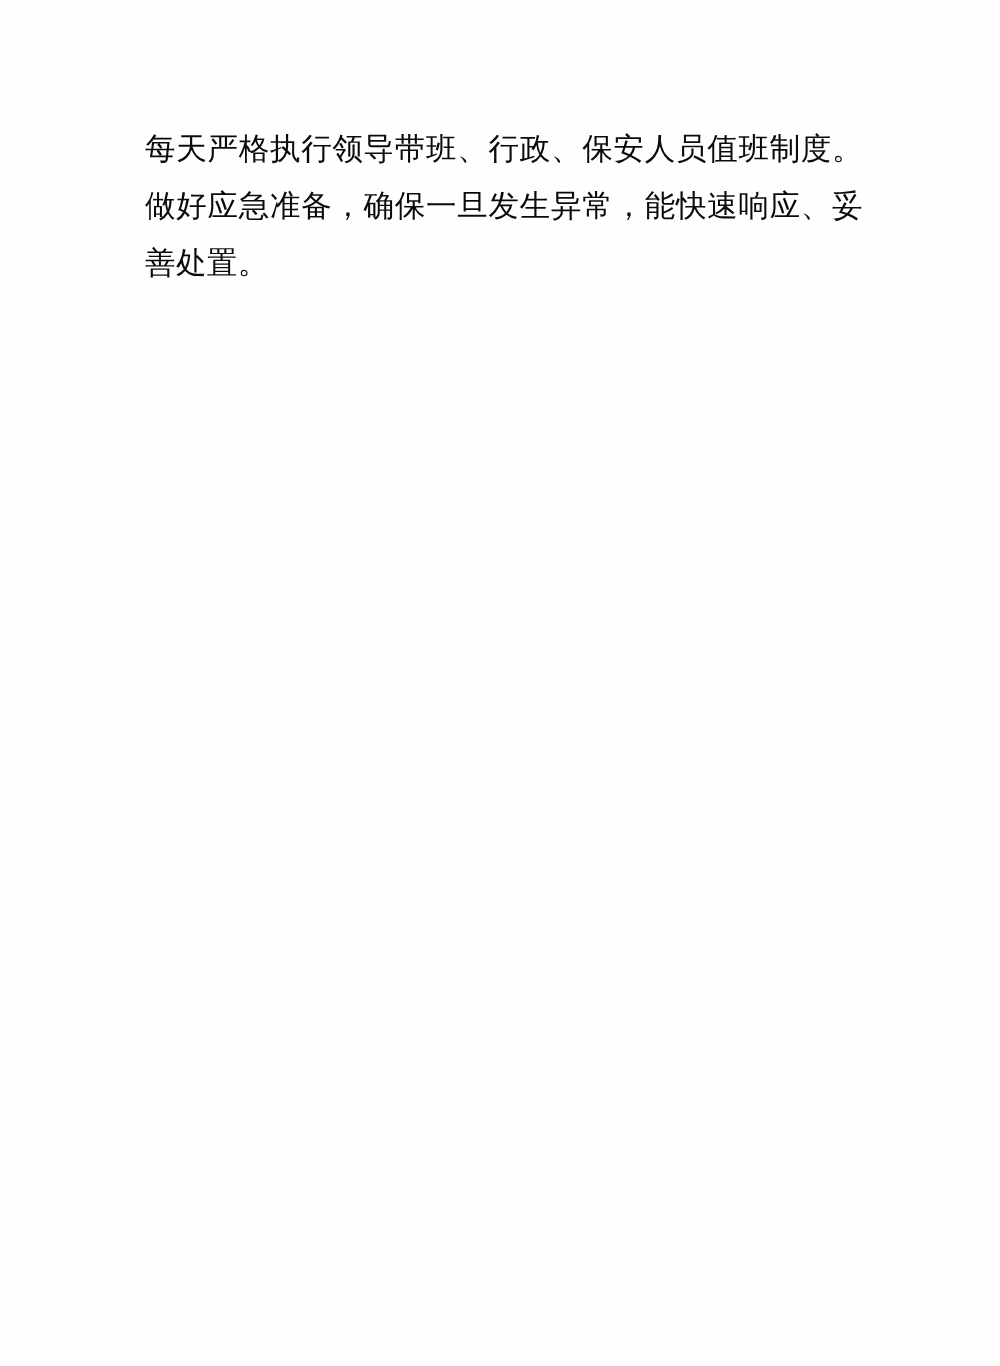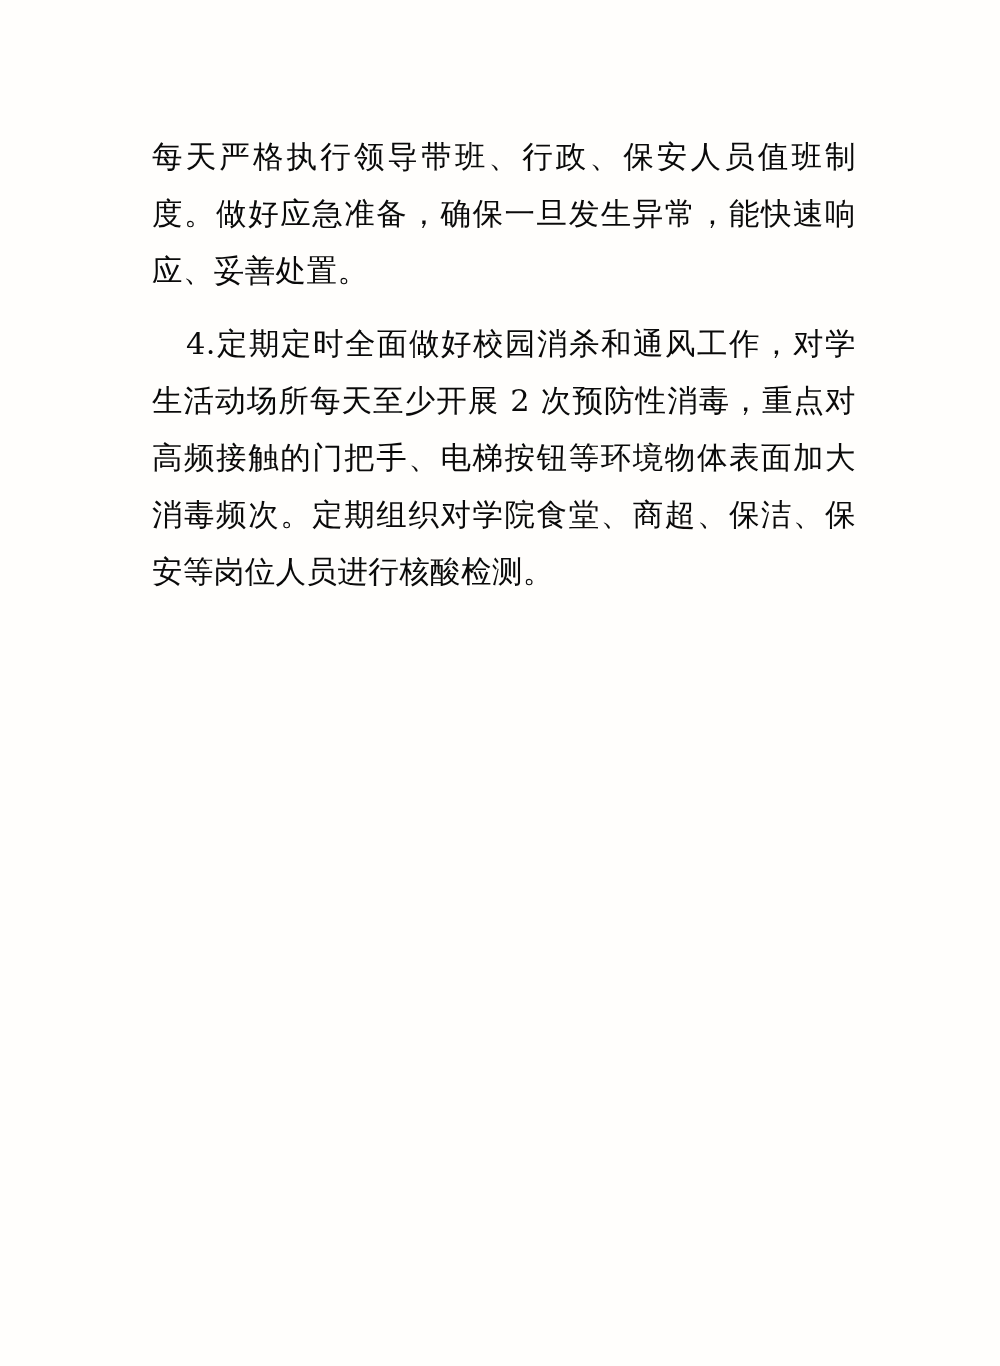--- a/index.html
+++ b/index.html
@@ -23,40 +23,40 @@
     height: 1366px;
     background: #fffefc;
   }
   .body-col {
     position: absolute;
     left: 136px;
     top: 112px;
     width: 736px;
   }
   p {
-    margin: 16px;
+    margin: 9px;
     font-size: 30.5px;
     line-height: 57px;
     text-align: justify;
     text-justify: inter-ideograph;
     letter-spacing: 0.4px;
     font-weight: 400;
     color: #0a0a0a;
+    font-family: Liberation Serif, serif;
   }
   p.indent {
     text-indent: 34px;
   }
   p.heading {
     font-weight: 700;
     text-indent: 34px;
     letter-spacing: 0.2px;
   }
 </style>
 </head>
 <body>
 
 <div class="page">
   <div class="body-col">
     <p class="flush">每天严格执行领导带班、行政、保安人员值班制度。做好应急准备，确保一旦发生异常，能快速响应、妥善处置。</p>
-    <p class="indent">4.定期定时全面做好校园消杀和通风工作，对学生活动场所每天至少开展 2 次预防性消毒，重点对高频接触的门把手、电梯按钮等环境物体表面加大消毒频次。定期组织对学院食堂、商超、保洁、保安等岗位人员进行核酸检测。</p>
 
   </div>
 </div>
 
 </body></html>

